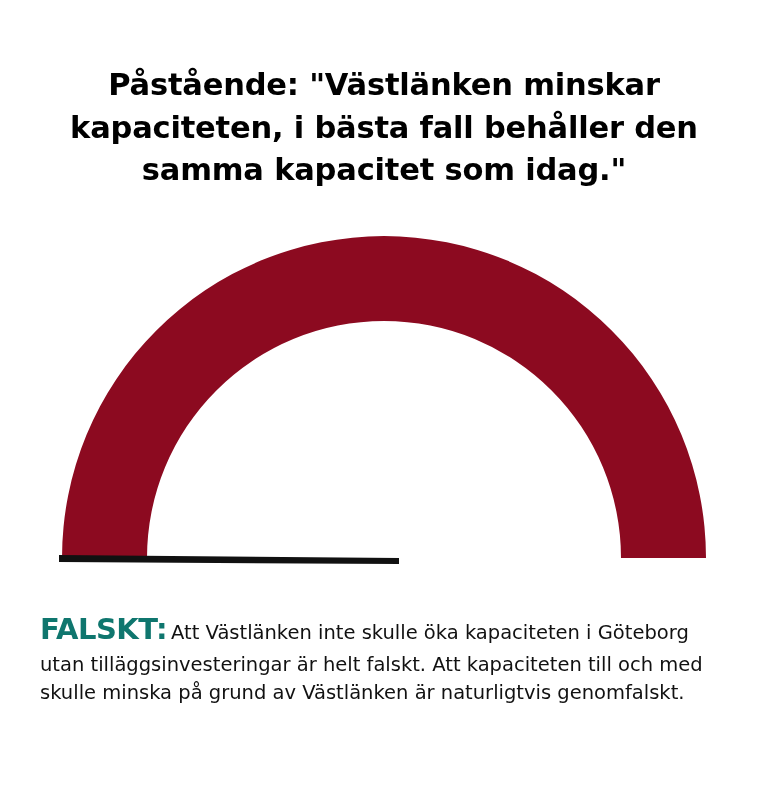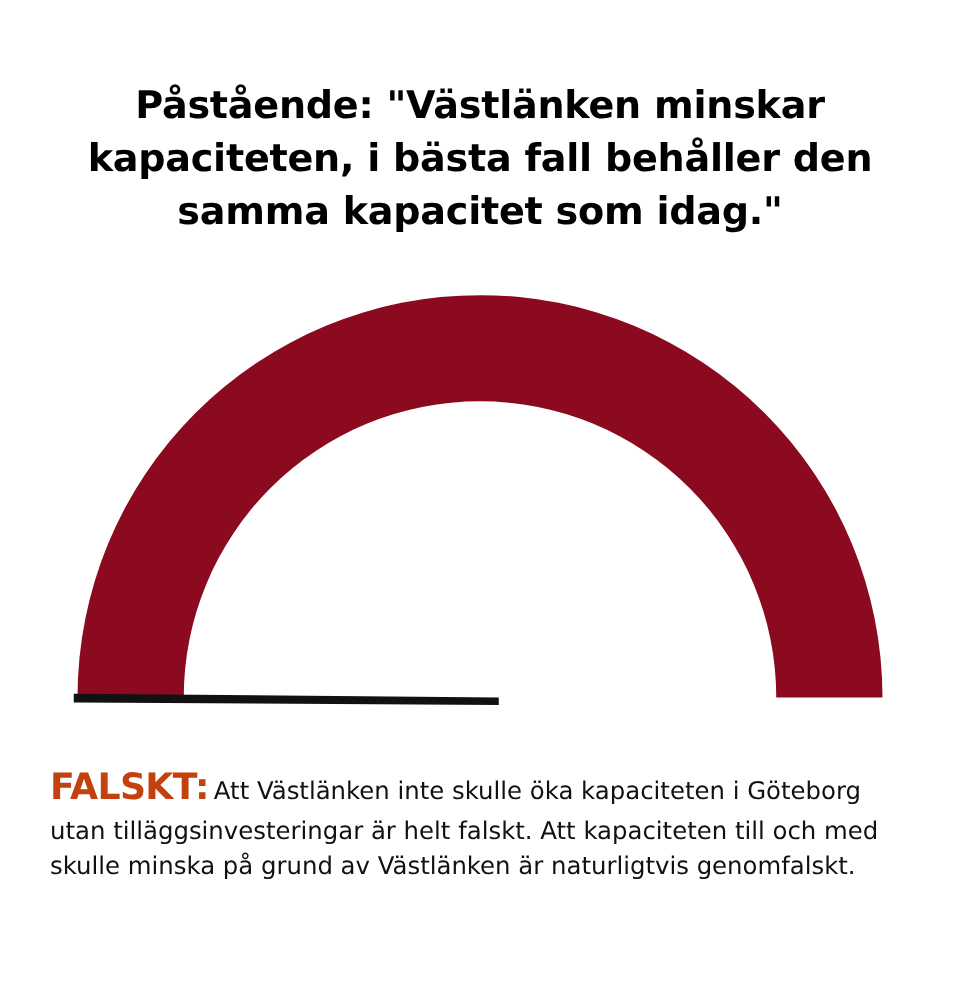--- a/index.html
+++ b/index.html
@@ -53,21 +53,21 @@
     top: 608px;
     width: 670px;
     font-size: 19.5px;
     line-height: 1.47;
     color: #111111;
     text-align: left;
   }
   .verdict-label {
     font-size: 29px;
     font-weight: bold;
-    color: #c2410c;
+    color: #0f766e;
     letter-spacing: -0.5px;
     margin-right: 4px;
     vertical-align: baseline;
   }
   .verdict-text {
     font-size: 19.5px;
     color: #111111;
   }
 </style>
 </head>

